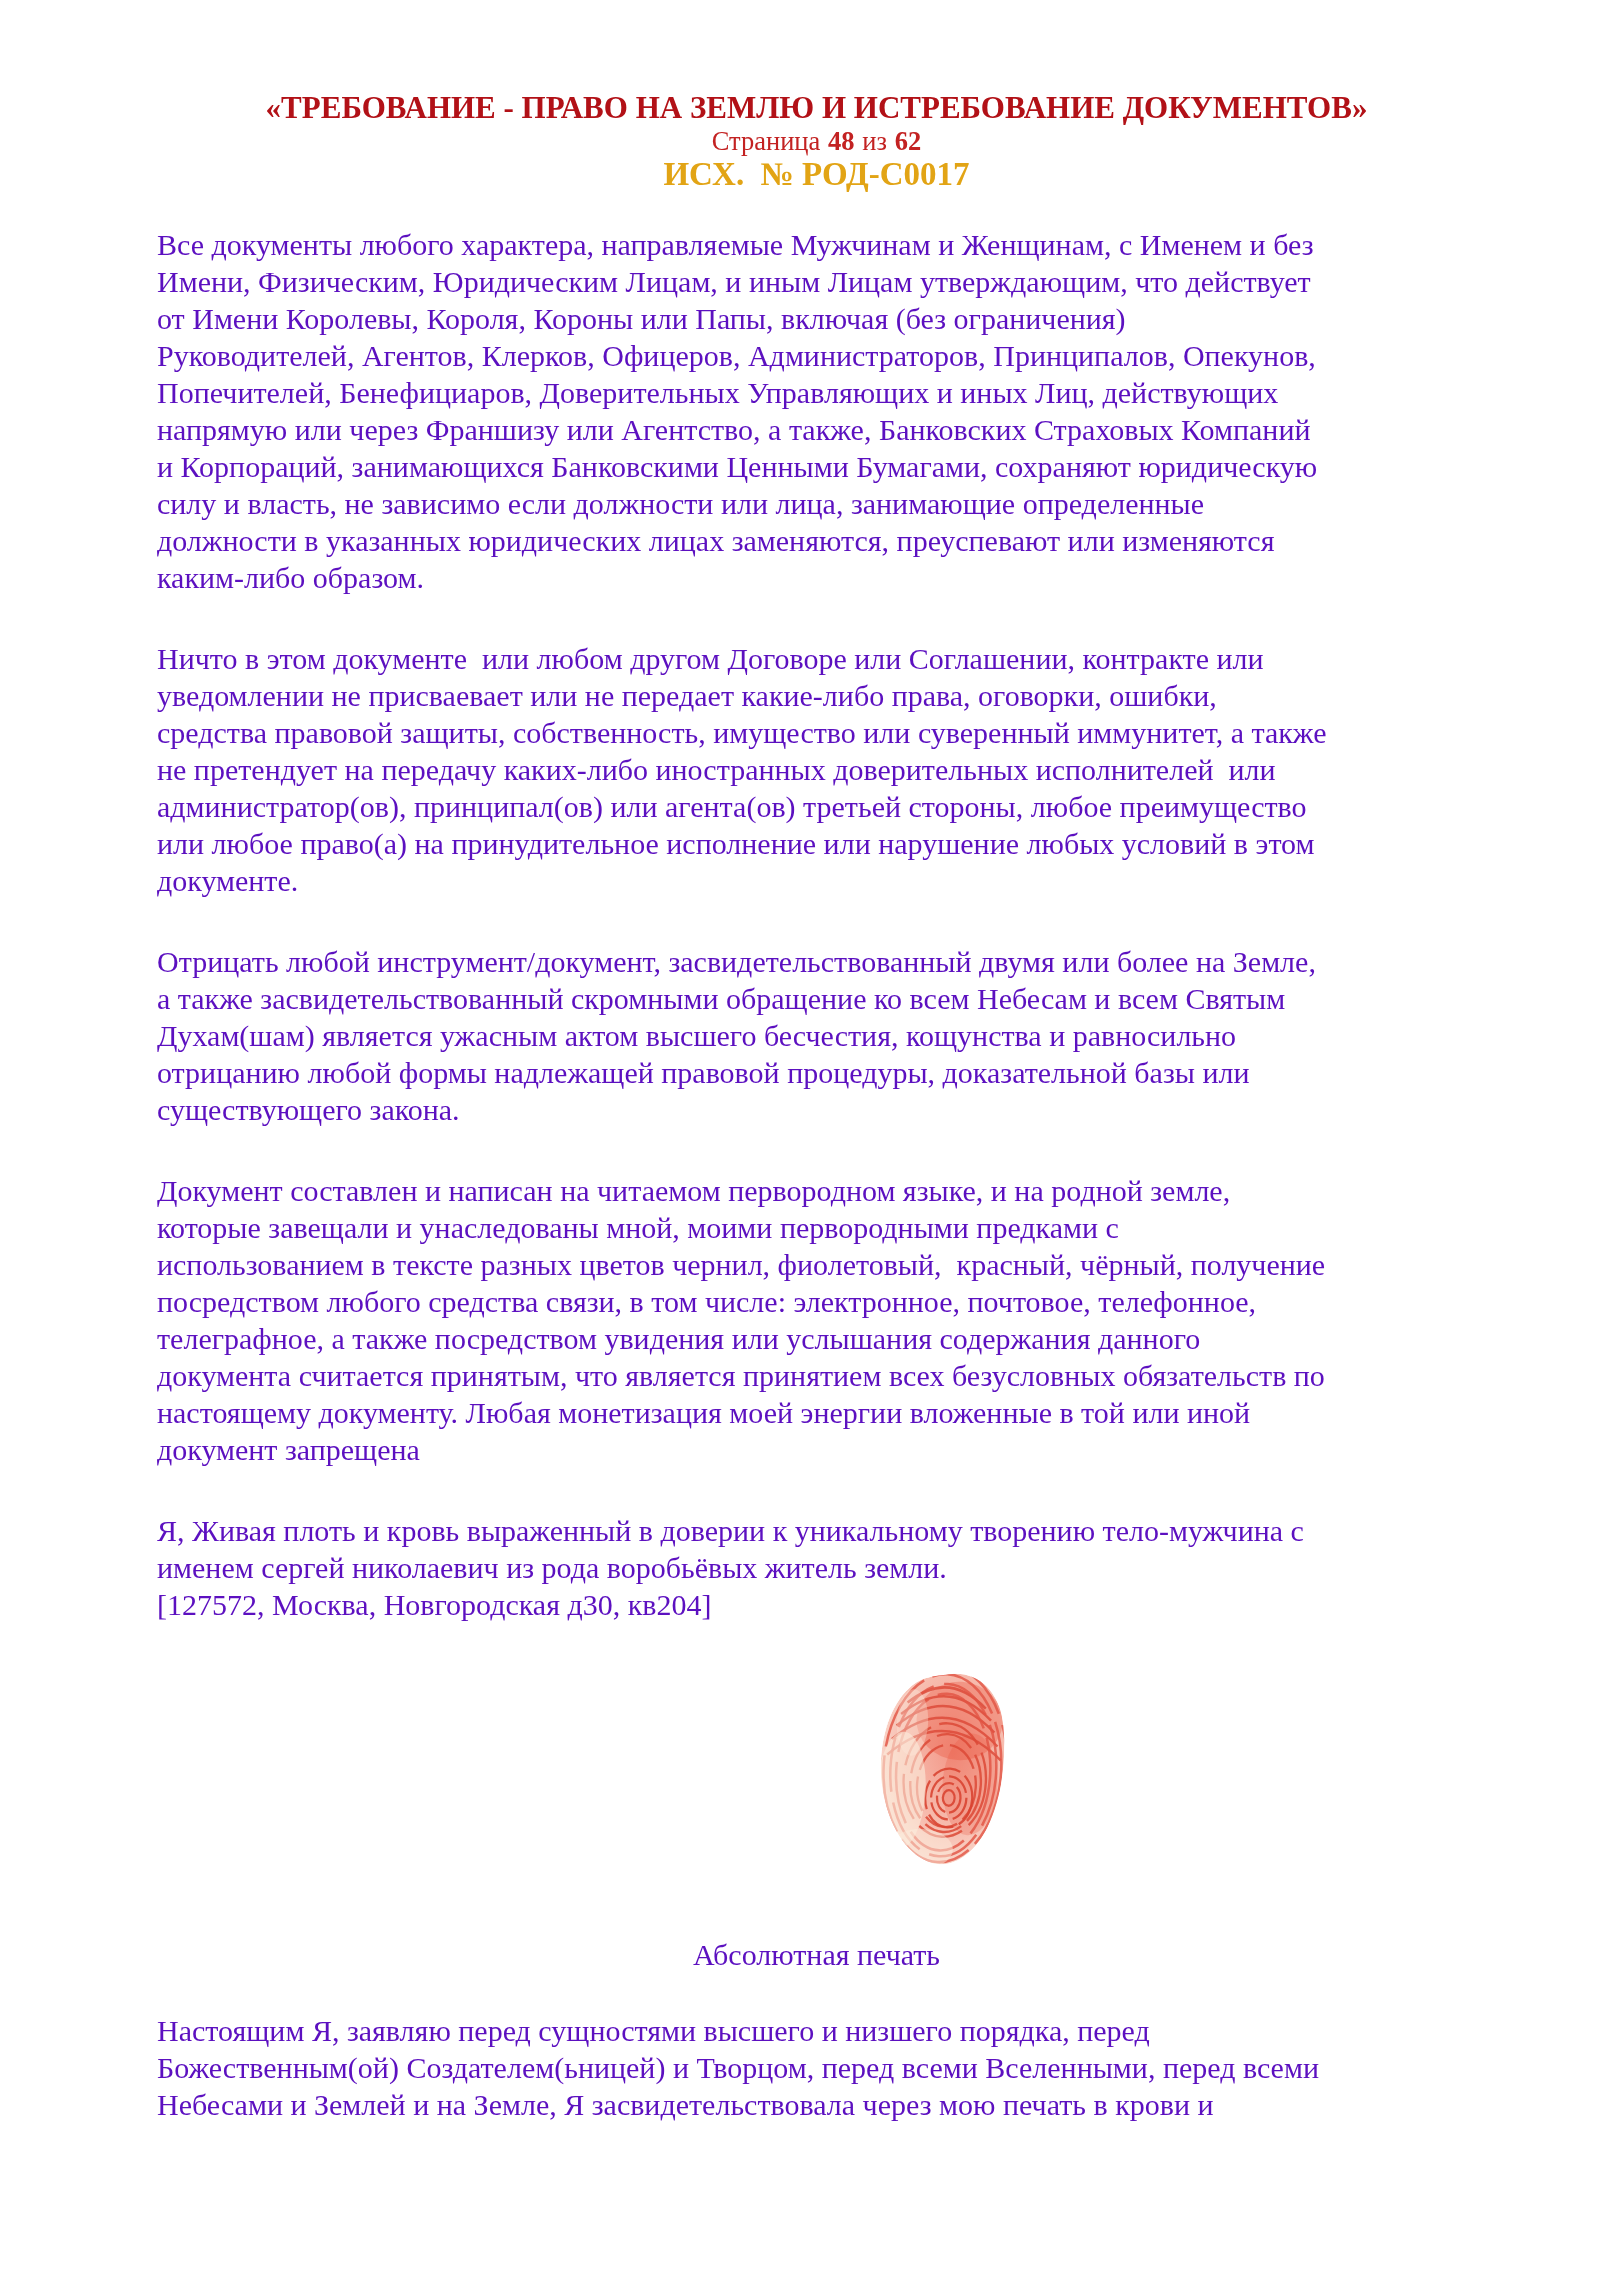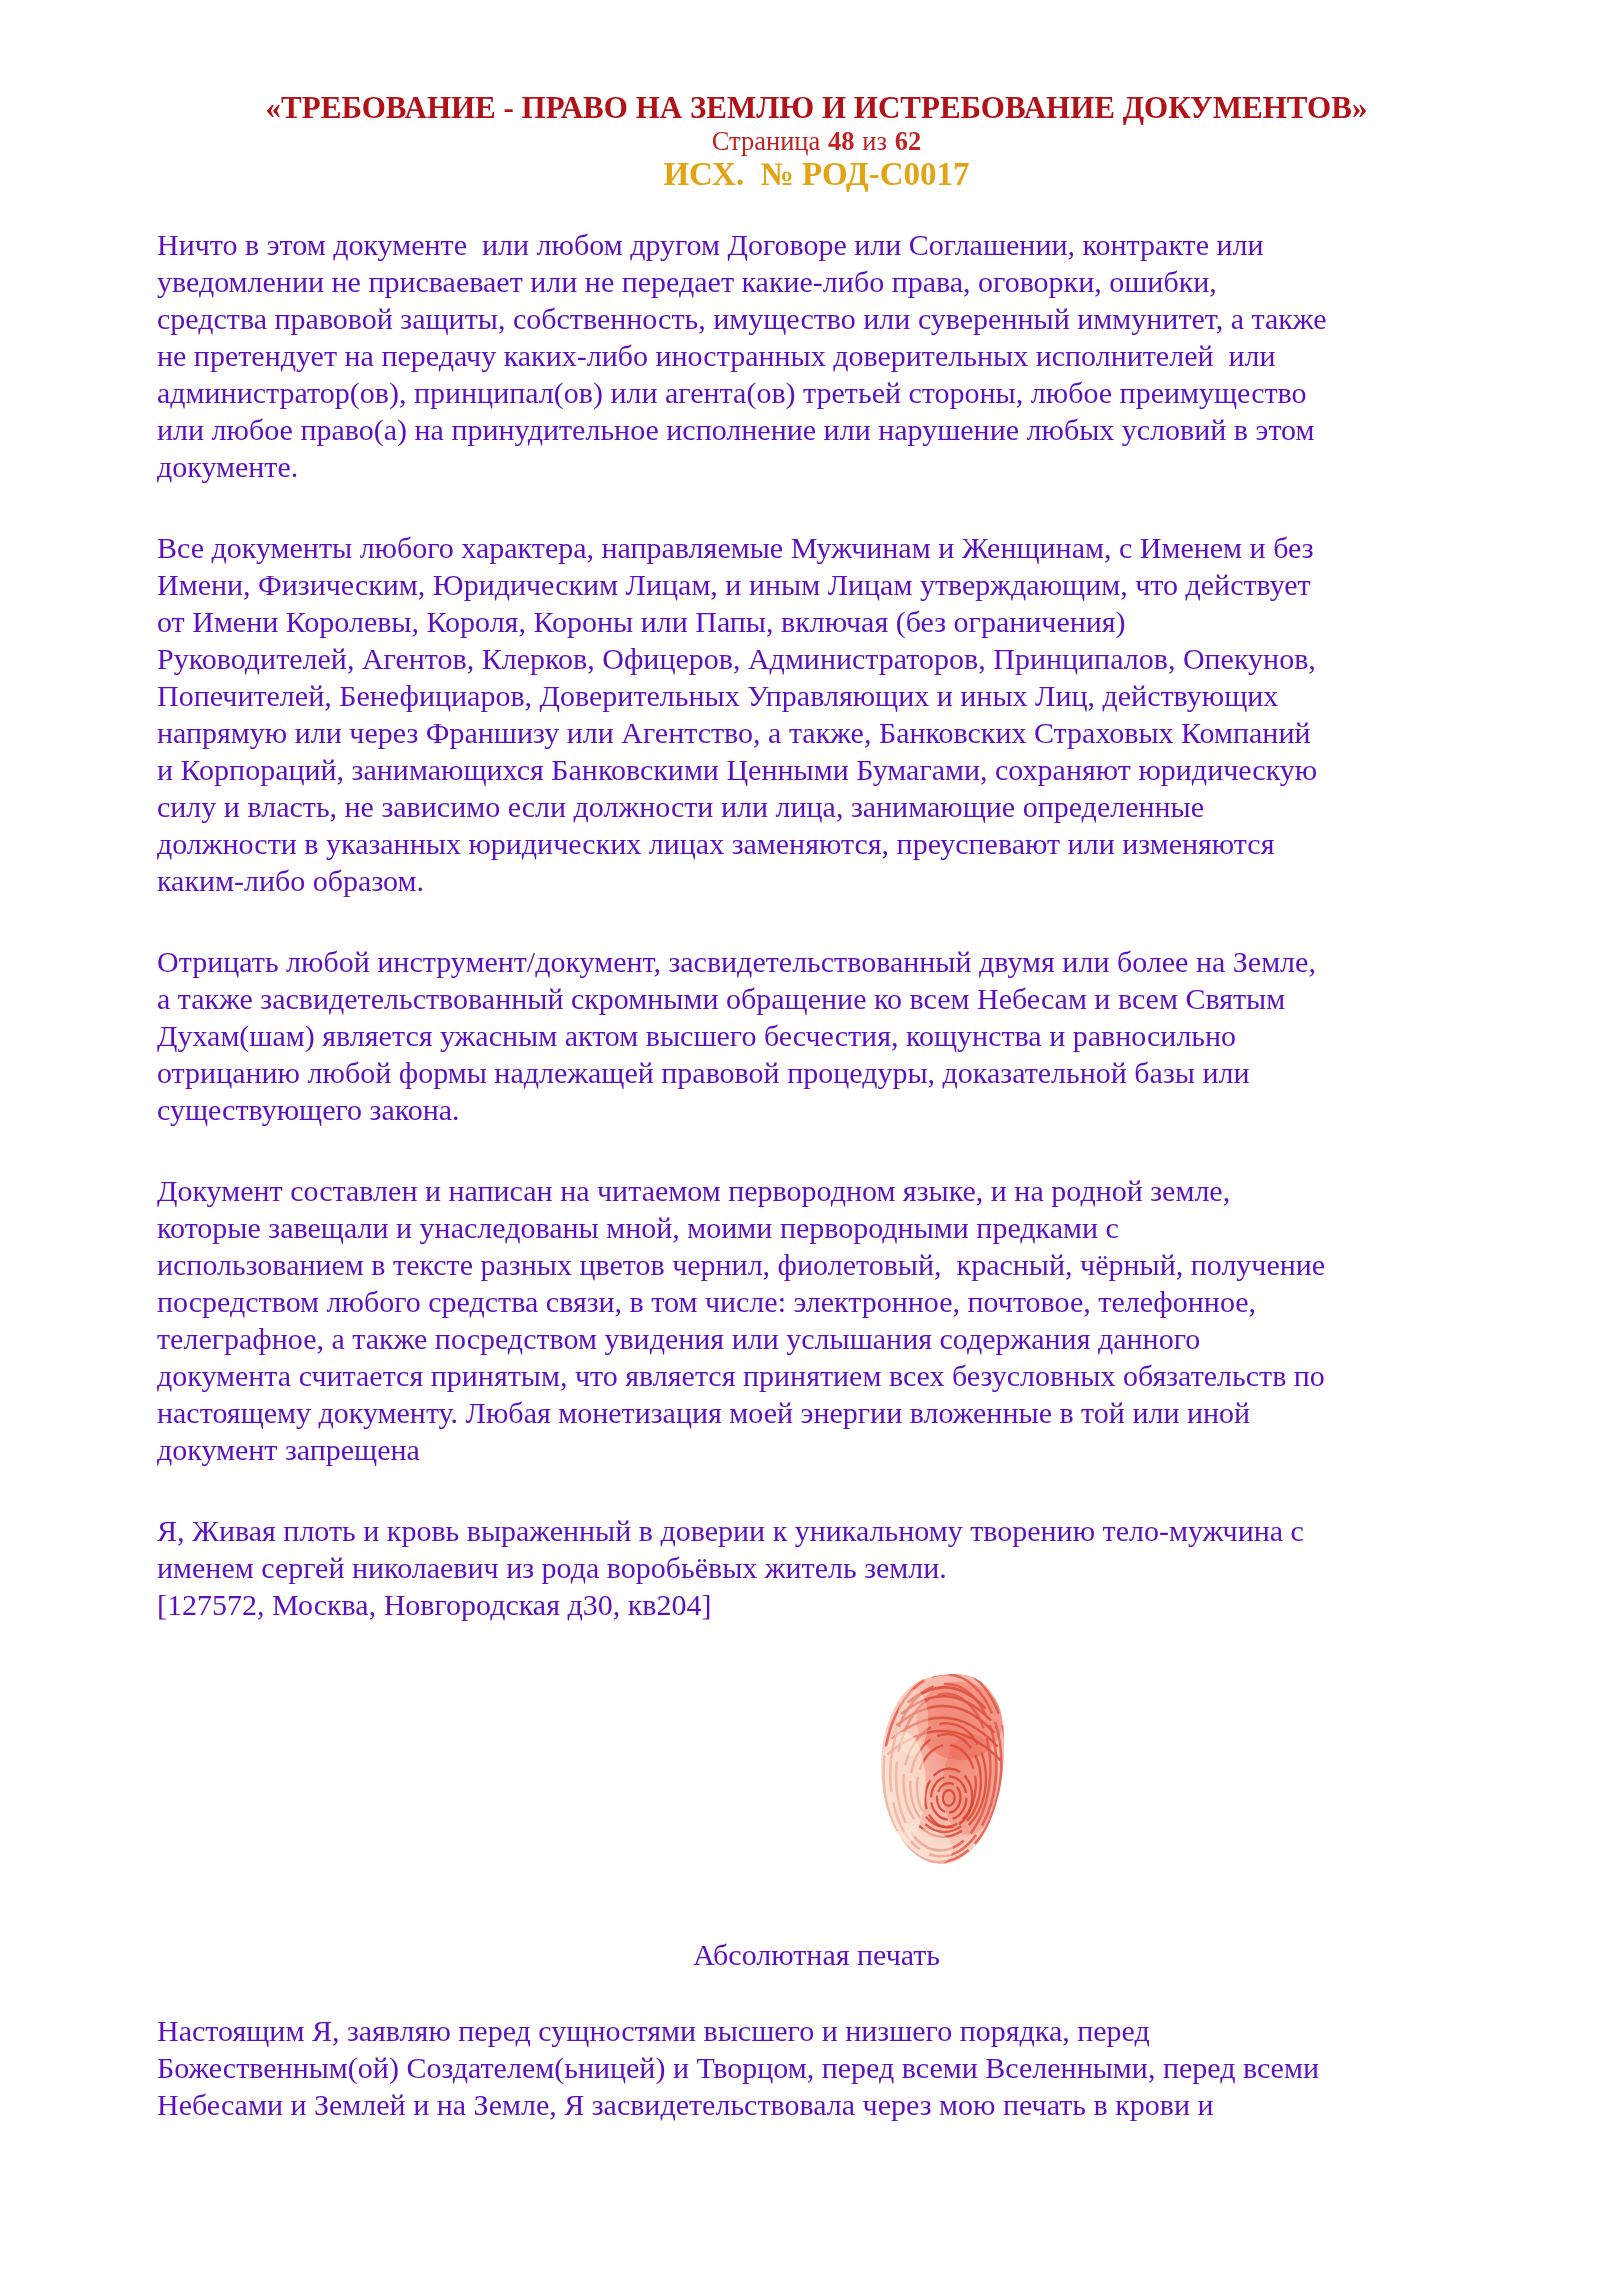--- a/index.html
+++ b/index.html
@@ -77,37 +77,37 @@
 <body>
 
 <div class="page">
   <header>
     <h1 class="title">«ТРЕБОВАНИЕ - ПРАВО НА ЗЕМЛЮ И ИСТРЕБОВАНИЕ ДОКУМЕНТОВ»</h1>
     <div class="page-line"><span>Страница</span><b>48</b><span>из</span><b>62</b></div>
     <div class="ref-line">ИСХ.  № РОД-С0017</div>
   </header>
 
   <main>
-    <p class="para">Ничто в этом документе  или любом другом Договоре или Соглашении, контракте или
-уведомлении не присваевает или не передает какие-либо права, оговорки, ошибки,
-средства правовой защиты, собственность, имущество или суверенный иммунитет, а также
-не претендует на передачу каких-либо иностранных доверительных исполнителей  или
-администратор(ов), принципал(ов) или агента(ов) третьей стороны, любое преимущество
-или любое право(а) на принудительное исполнение или нарушение любых условий в этом
-документе.</p>
     <p class="para">Все документы любого характера, направляемые Мужчинам и Женщинам, с Именем и без
 Имени, Физическим, Юридическим Лицам, и иным Лицам утверждающим, что действует
 от Имени Королевы, Короля, Короны или Папы, включая (без ограничения)
 Руководителей, Агентов, Клерков, Офицеров, Администраторов, Принципалов, Опекунов,
 Попечителей, Бенефициаров, Доверительных Управляющих и иных Лиц, действующих
 напрямую или через Франшизу или Агентство, а также, Банковских Страховых Компаний
 и Корпораций, занимающихся Банковскими Ценными Бумагами, сохраняют юридическую
 силу и власть, не зависимо если должности или лица, занимающие определенные
 должности в указанных юридических лицах заменяются, преуспевают или изменяются
 каким-либо образом.</p>
+    <p class="para">Ничто в этом документе  или любом другом Договоре или Соглашении, контракте или
+уведомлении не присваевает или не передает какие-либо права, оговорки, ошибки,
+средства правовой защиты, собственность, имущество или суверенный иммунитет, а также
+не претендует на передачу каких-либо иностранных доверительных исполнителей  или
+администратор(ов), принципал(ов) или агента(ов) третьей стороны, любое преимущество
+или любое право(а) на принудительное исполнение или нарушение любых условий в этом
+документе.</p>
     <p class="para">Отрицать любой инструмент/документ, засвидетельствованный двумя или более на Земле,
 а также засвидетельствованный скромными обращение ко всем Небесам и всем Святым
 Духам(шам) является ужасным актом высшего бесчестия, кощунства и равносильно
 отрицанию любой формы надлежащей правовой процедуры, доказательной базы или
 существующего закона.</p>
     <p class="para">Документ составлен и написан на читаемом первородном языке, и на родной земле,
 которые завещали и унаследованы мной, моими первородными предками с
 использованием в тексте разных цветов чернил, фиолетовый,  красный, чёрный, получение
 посредством любого средства связи, в том числе: электронное, почтовое, телефонное,
 телеграфное, а также посредством увидения или услышания содержания данного

